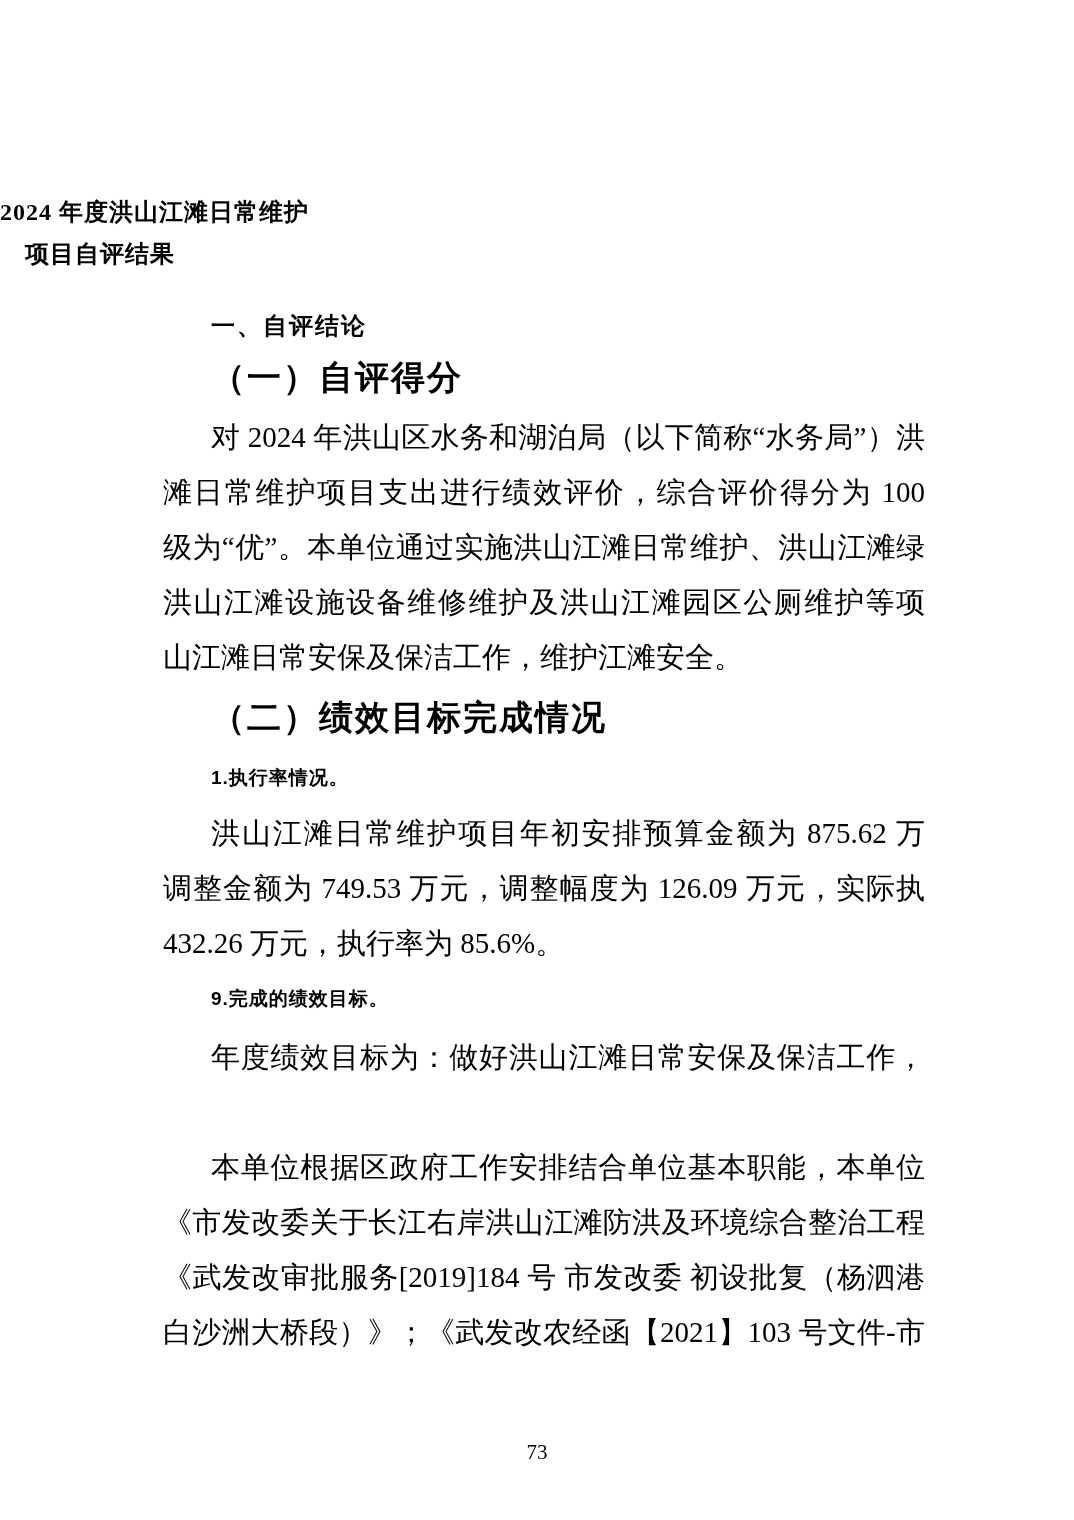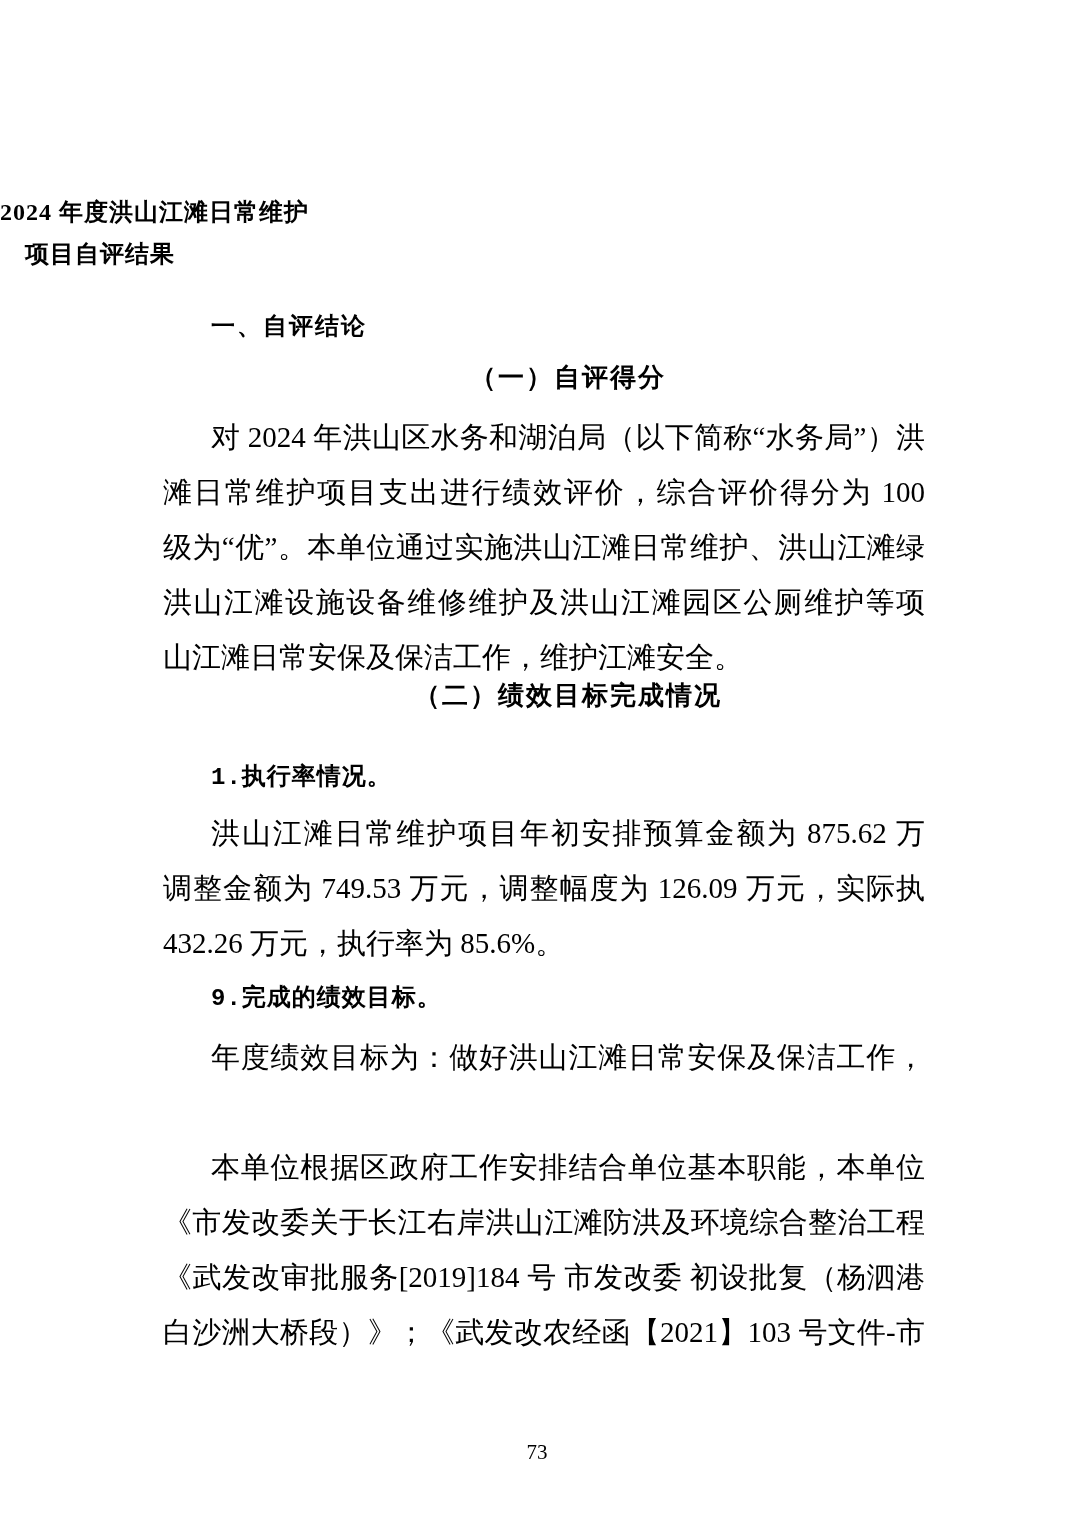--- a/index.html
+++ b/index.html
@@ -33,30 +33,29 @@
     text-indent:48px;
     white-space:nowrap;
   }
   .h1{
     top:298px;
     font-size:24px;
     font-family:"Liberation Sans","DejaVu Sans",sans-serif;
     letter-spacing:2px;
   }
   .h2{
-    font-size:26px;
+    font-size:34px;
     font-family:"Liberation Serif","DejaVu Serif",serif;
     letter-spacing:2px;
-    text-align:center;
   }
   .h2a{top:350px;}
-  .h2b{top:668px;}
+  .h2b{top:690px;}
   .h3{
-    font-size:24px;
-    font-family:Liberation Mono, monospace;
+    font-size:19px;
+    font-family:Liberation Sans, sans-serif;
     letter-spacing:1px;
   }
   .h3a{top:750px;}
   .h3b{top:971px;}
   .para{
     position:absolute;left:163px;width:762px;
     font-size:29px;
     font-family:"Liberation Serif","DejaVu Serif",serif;
   }
   .p1{top:410px;}

